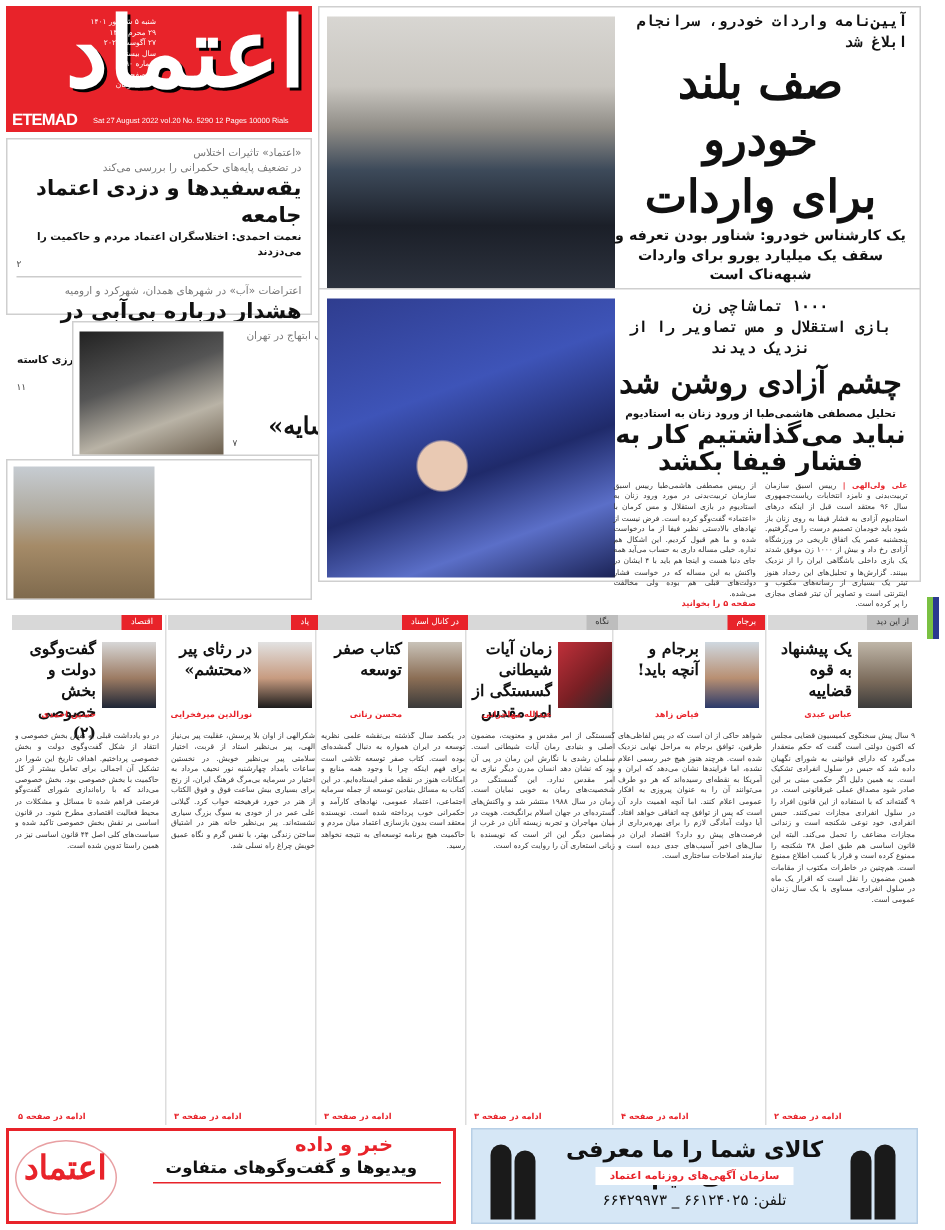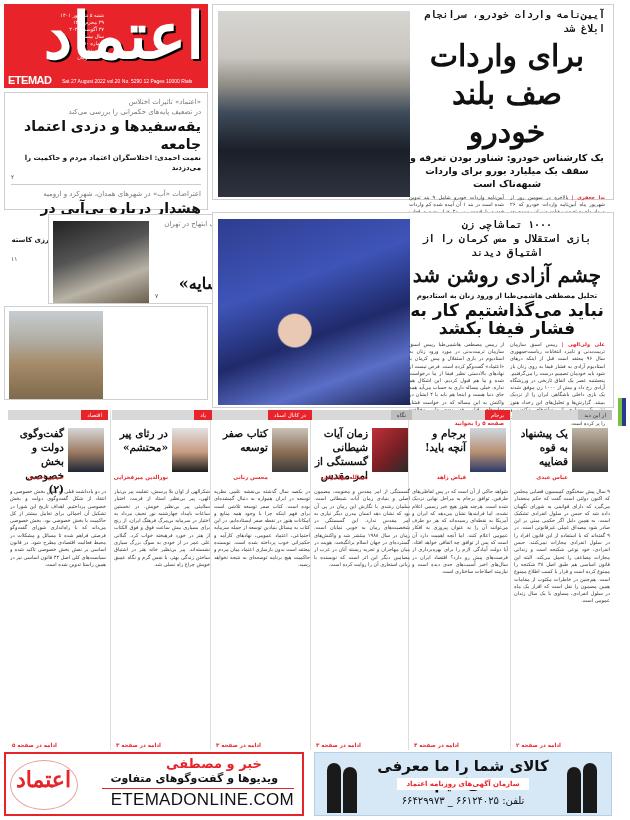--- a/index.html
+++ b/index.html
@@ -41,21 +41,21 @@
   #lead .text { position: absolute; right: 8px; top: 4px; width: 196px; }
   .hl-kick { font-size: 10px; font-weight: bold; line-height: 14px; font-family: Liberation Mono, monospace; }
   .hl-xxl { font-size: 30px; font-weight: bold; line-height: 38px; font-family: "DejaVu Serif", serif; text-align: center; }
   .hl-sub2 { font-size: 9.5px; font-weight: bold; line-height: 13px; text-align: center; }
   .body-cols { display: flex; gap: 6px; direction: rtl; margin-top: 4px; }
   .body-col { flex: 1; font-size: 5px; line-height: 7.2px; color: #333; text-align: justify; }
   .author { color: #e8232a; font-weight: bold; }
   .more { color: #e8232a; font-size: 5.5px; font-weight: bold; }
 
   
-  #second { left: 212px; top: 212px; width: 402px; height: 196px; }
+  #second { left: 212px; top: 192px; width: 402px; height: 196px; }
   #second .photo { position: absolute; left: 5px; top: 6px; width: 192px; height: 186px;
     background: radial-gradient(circle at 40% 60%,#e9c9b3 0 10%,transparent 11%), linear-gradient(160deg,#2f3d8f 0%,#3e54b8 35%,#1f2a6a 60%,#5b6fc8 80%,#1b2356 100%); }
   #second .text { position: absolute; right: 8px; top: 6px; width: 196px; }
   .hl-x2 { font-size: 20px; font-weight: bold; line-height: 28px; font-family: "DejaVu Serif", serif; text-align: center; }
 
   .edge-bar { position: absolute; left: 618px; top: 398px; width: 8px; height: 28px; display: flex; }
   .edge-bar span { flex: 1; }
 
   
   .colbox { position: absolute; top: 410px; height: 340px; width: 100px; }
@@ -131,35 +131,35 @@
 </div>
 
 <div id="leftBot" class="abs box">
   <div class="photo"></div>
 </div>
 
 <div id="lead" class="abs box">
   <div class="photo"></div>
   <div class="text rtl">
     <div class="hl-kick">آیین‌نامه واردات خودرو، سرانجام ابلاغ شد</div>
+    <div class="hl-xxl">صف بلند خودرو</div>
     <div class="hl-xxl">برای واردات</div>
-    <div class="hl-xxl">صف بلند خودرو</div>
     <div class="hl-sub2">یک کارشناس خودرو: شناور بودن تعرفه و سقف یک میلیارد یورو برای واردات شبهه‌ناک است</div>
     <div class="body-cols">
       <div class="body-col"><span class="author">ندا جعفری |</span> <span>بالاخره در سومین روز از شهریور ماه آیین‌نامه واردات خودرو که ۲۶ مرداد ماه به تصویب هیات وزیران رسیده بود از سوی محمد مخبر معاون اول رییس جمهور نهایی و به کلیه سازمان‌های مربوطه اعم از وزارت صنعت، وزارت کشور، بانک مرکزی و دبیرخانه شورای عالی مناطق آزاد ابلاغ شد.</span></div>
       <div class="body-col"><span>آیین‌نامه واردات خودرو شامل ۹ بند تدوین شده است در بند ۱ آن آمده شده کم واردات خودرو با قیمت زیر ۲۰ هزار یورو و قطب انحصار است که البته اولویت واردات با خودروهای زیر ۱۰ هزار یورو و قطب است که این بند دارای دو تبصره نیز هست.</span><br><span class="more">صفحه ۹ را بخوانید</span></div>
     </div>
   </div>
 </div>
 
 <div id="second" class="abs box">
   <div class="photo"></div>
   <div class="text rtl">
     <div class="hl-kick" style="text-align:center">۱۰۰۰ تماشاچی زن</div>
-    <div class="hl-kick" style="text-align:center">بازی استقلال و مس کرمان را از اشتیاق دیدند</div>
+    <div class="hl-kick" style="text-align:center">بازی استقلال و مس تصاویر را از نزدیک دیدند</div>
     <div class="hl-x2">چشم آزادی روشن شد</div>
     <div class="sub" style="text-align:center;margin-top:2px">تحلیل مصطفی هاشمی‌طبا از ورود زنان به استادیوم</div>
     <div class="hl-m" style="text-align:center;font-size:17px">نباید می‌گذاشتیم کار به فشار فیفا بکشد</div>
     <div class="body-cols">
       <div class="body-col"><span class="author">علی ولی‌الهی |</span> <span>رییس اسبق سازمان تربیت‌بدنی و نامزد انتخابات ریاست‌جمهوری سال ۹۶ معتقد است قبل از اینکه درهای استادیوم آزادی به فشار فیفا به روی زنان باز شود باید خودمان تصمیم درست را می‌گرفتیم. پنجشنبه عصر یک اتفاق تاریخی در ورزشگاه آزادی رخ داد و بیش از ۱۰۰۰ زن موفق شدند یک بازی داخلی باشگاهی ایران را از نزدیک ببینند. گزارش‌ها و تحلیل‌های این رخداد هنوز تیتر یک بسیاری از رسانه‌های مکتوب و اینترنتی است و تصاویر آن تیتر فضای مجازی را پر کرده است.</span></div>
       <div class="body-col"><span>از رییس مصطفی هاشمی‌طبا رییس اسبق سازمان تربیت‌بدنی در مورد ورود زنان به استادیوم در بازی استقلال و مس کرمان با «اعتماد» گفت‌وگو کرده است. فرض نیست از نهادهای بالادستی نظیر فیفا از ما درخواست شده و ما هم قبول کردیم. این اشکال هم نداره. خیلی مساله داری به حساب می‌آید همه جای دنیا هست و اینجا هم باید با ۴ ایشان در واکنش به این مساله که در خواست فشار دولت‌های قبلی هم بوده ولی مخالفت می‌شده.</span><br><span class="more">صفحه ۵ را بخوانید</span></div>
     </div>
   </div>
 </div>
 
@@ -232,24 +232,23 @@
        <div class="coltitle" style="right:44px;left:2px">گفت‌وگوی دولت و بخش خصوصی (۲)</div>
        <div class="colauthor" style="right:44px">حسین احمدی</div>
        <div class="colbody">در دو یادداشت قبلی به نقش بخش خصوصی و انتقاد از شکل گفت‌وگوی دولت و بخش خصوصی پرداختیم. اهداف تاریخ این شورا در تشکیل آن اجمالی برای تعامل بیشتر از کل حاکمیت با بخش خصوصی بود. بخش خصوصی می‌داند که با راه‌اندازی شورای گفت‌وگو فرصتی فراهم شده تا مسائل و مشکلات در محیط فعالیت اقتصادی مطرح شود. در قانون اساسی بر نقش بخش خصوصی تاکید شده و سیاست‌های کلی اصل ۴۴ قانون اساسی نیز در همین راستا تدوین شده است.</div>
        <div class="colmore">ادامه در صفحه ۵</div>
     </div>
   </div>
 
 <div id="adLeft" class="abs">
   <div class="ring"></div>
   <div class="logo">اعتماد</div>
-  <div class="l1">خبر و مصطفی</div>
+  <div class="l1">خبر و داده</div>
   <div class="l2">ویدیوها و گفت‌وگوهای متفاوت</div>
   <div class="rule"></div>
-  <div class="url">ETEMADONLINE.COM</div>
 </div>
 
 <div id="adRight" class="abs">
   <div class="sil" style="left:8px">
       <span style="left:4px;height:50px"></span>
       <span style="left:20px;height:46px"></span>
     </div>
   <div class="t1">کالای شما را ما معرفی می‌کنیم</div>
   <div class="t2">سازمان آگهی‌های روزنامه اعتماد</div>
   <div class="t3">تلفن: ۶۶۱۲۴۰۲۵ _ ۶۶۴۲۹۹۷۳</div>

